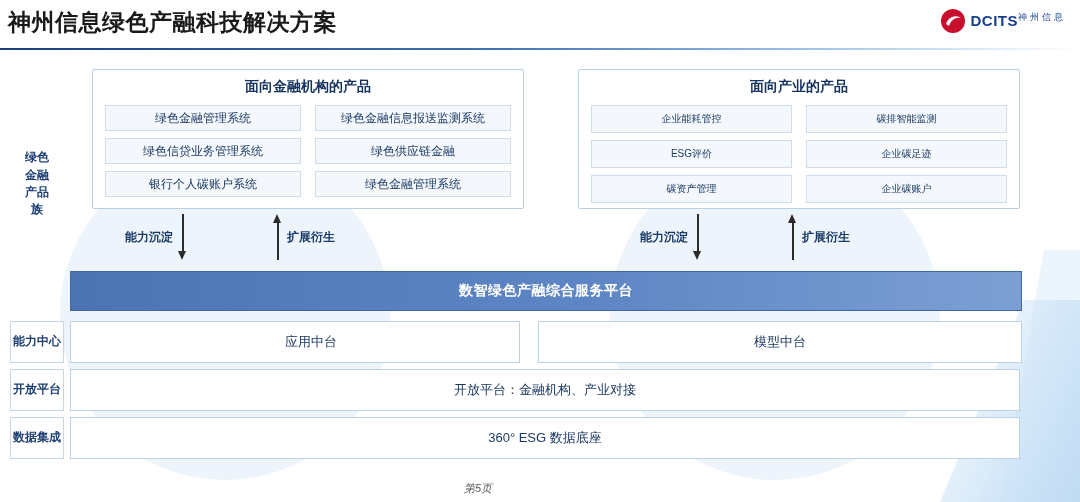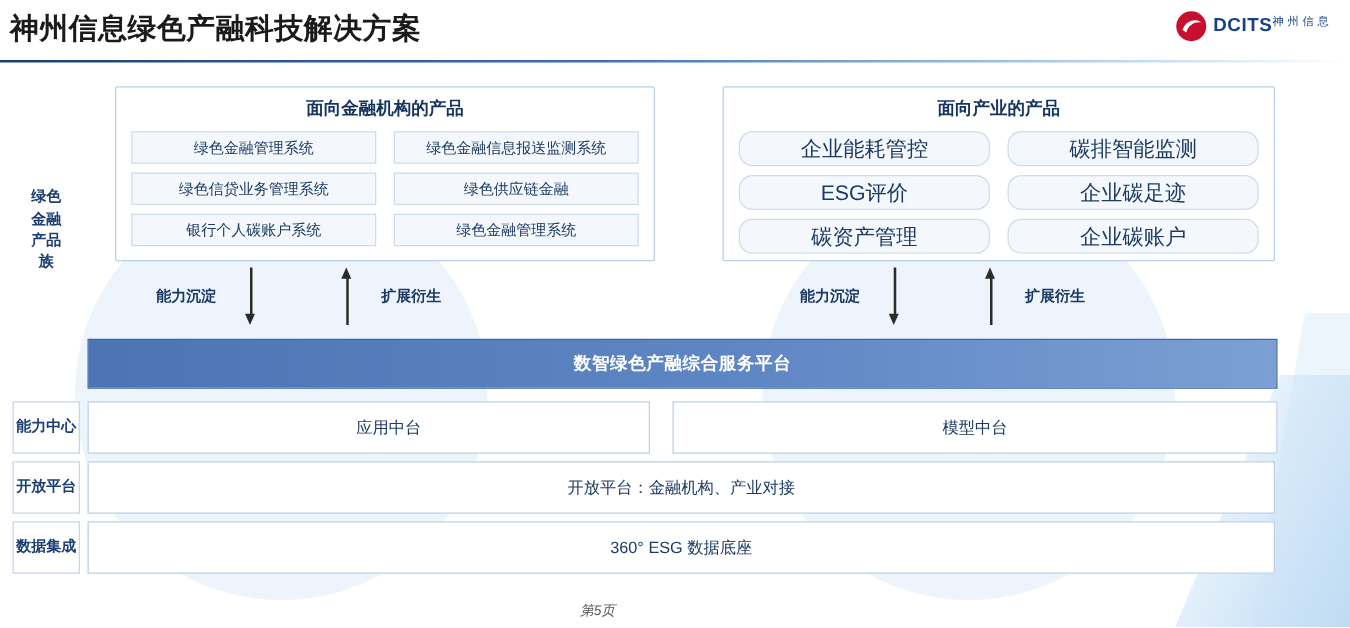--- a/index.html
+++ b/index.html
@@ -183,30 +183,29 @@
     border: 1px solid #cfdcea;
     background: #f4f8fc;
     display: flex;
     align-items: center;
     justify-content: center;
     font-size: 12px;
     color: #1c3a63;
   }
   .tile-lg {
     height: 28px;
-    font-size: 17px;
-    border-radius: 11px;
+    font-size: 10px;
   }
 
   
   .flow {
     position: absolute;
     display: flex;
     align-items: center;
-    gap: 22px;
+    gap: 4px;
     font-size: 12px;
     font-weight: bold;
     color: #1a3a66;
   }
   .arrow {
     position: relative;
     width: 11px;
     height: 46px;
   }
   .arrow .shaft {

